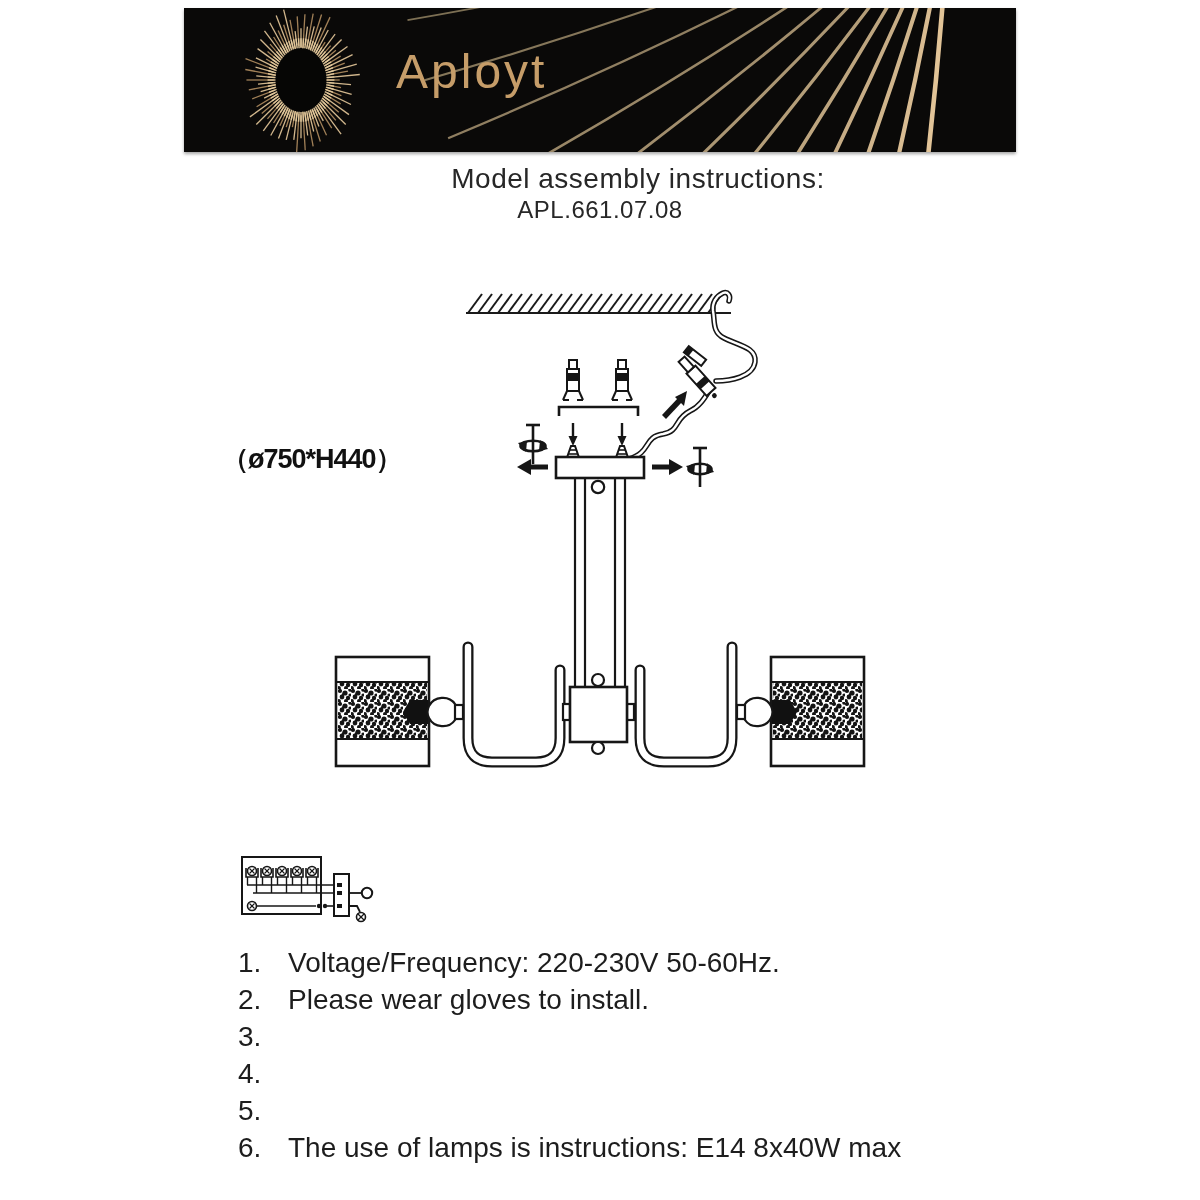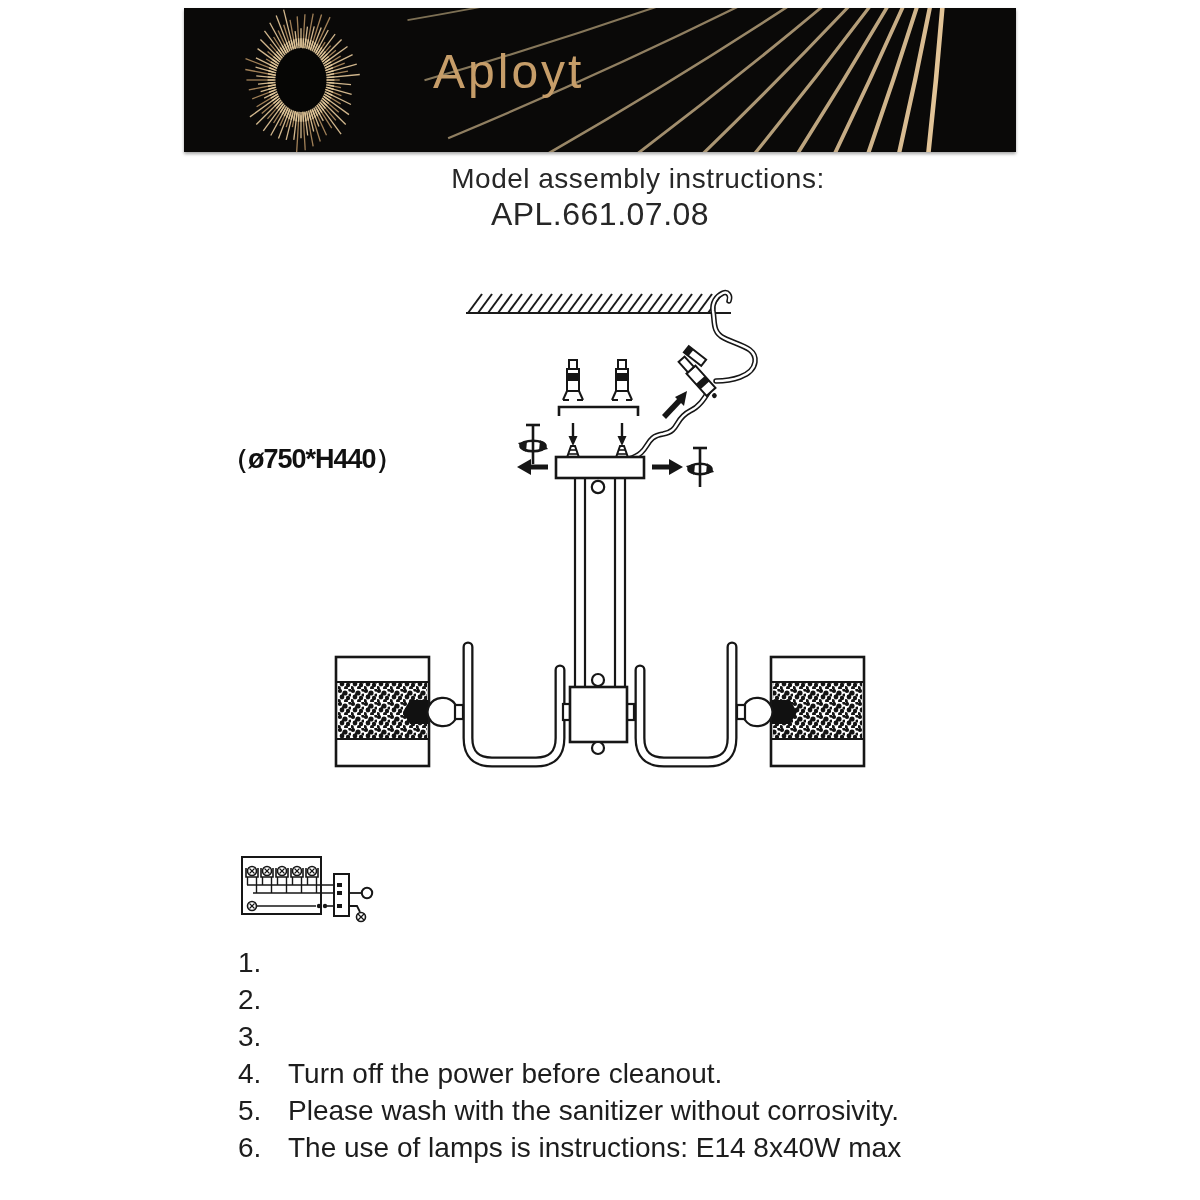--- a/index.html
+++ b/index.html
@@ -8,30 +8,30 @@
     font-family:"Liberation Sans",sans-serif;color:#1d1d1d;overflow:hidden;
   }
   
   .banner{
     position:absolute;left:184px;top:8px;width:832px;height:144px;
     background:#0a0908;box-shadow:0 2px 3px rgba(0,0,0,.35);overflow:hidden;
   }
   .banner svg{position:absolute;left:0;top:0;}
   .brand-name{
     position:absolute;left:212px;top:36px;font-size:48px;letter-spacing:3px;
-    color:#c69d69;font-weight:400;margin-left:37px;
+    color:#c69d69;font-weight:400;
   }
   
   .doc-title{
     position:absolute;left:0;top:163px;width:1200px;text-align:center;
     font-size:28px;color:#272727;letter-spacing:.5px;margin-left:38px;
   }
   .doc-model{
     position:absolute;left:0;top:196px;width:1200px;text-align:center;
-    font-size:32px;color:#272727;letter-spacing:.5px;
+    font-size:24px;color:#272727;letter-spacing:.5px;
   }
   
   .dim-label{
     position:absolute;left:222px;top:441px;
     font-family:Liberation Sans, sans-serif;
     font-size:27px;font-weight:700;color:#111;letter-spacing:-1px;
   }
   
   .diagram{position:absolute;left:0;top:0;width:1200px;height:1200px;}
   
@@ -490,32 +490,32 @@
 </div>
 
 <div class="doc-title">Model assembly instructions:</div>
 <div class="doc-model">APL.661.07.08</div>
 
 <div class="dim-label">（ø750*H440）</div>
 
 <div class="instr">
   <div class="row">
     <span class="num">1.</span>
+    <span class="txt">Voltage/Frequency: 220-230V 50-60Hz.</span>
   </div>
   <div class="row">
     <span class="num">2.</span>
+    <span class="txt">Please wear gloves to install.</span>
   </div>
   <div class="row">
     <span class="num">3.</span>
   </div>
   <div class="row">
     <span class="num">4.</span>
-    <span class="txt">Turn off the power before cleanout.</span>
   </div>
   <div class="row">
     <span class="num">5.</span>
-    <span class="txt">Please wash with the sanitizer without corrosivity.</span>
   </div>
   <div class="row">
     <span class="num">6.</span>
     <span class="txt">The use of lamps is instructions: E14 8x40W max</span>
   </div>
 </div>
 
 </body></html>

